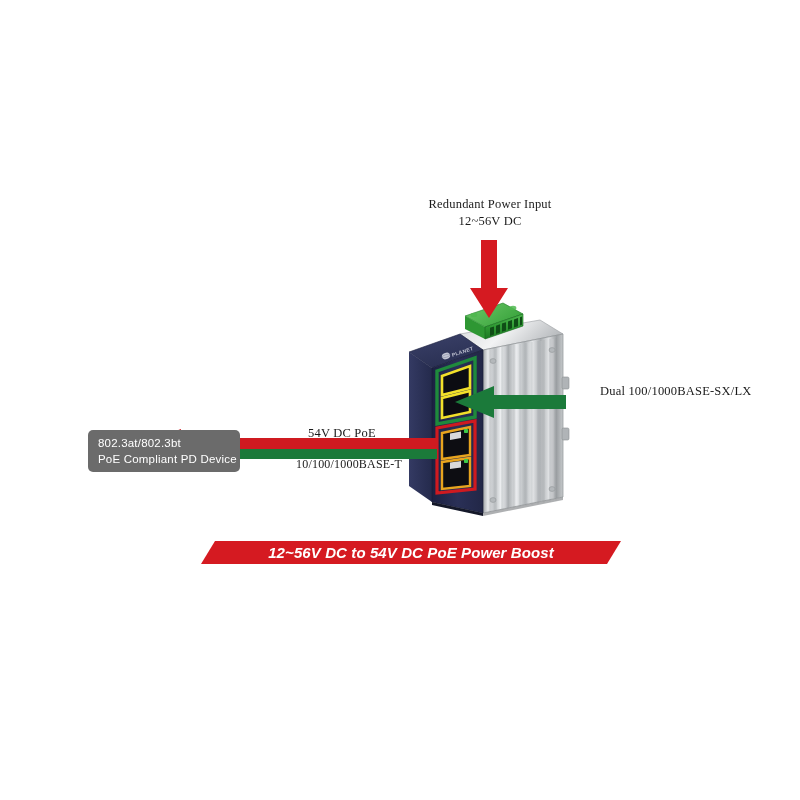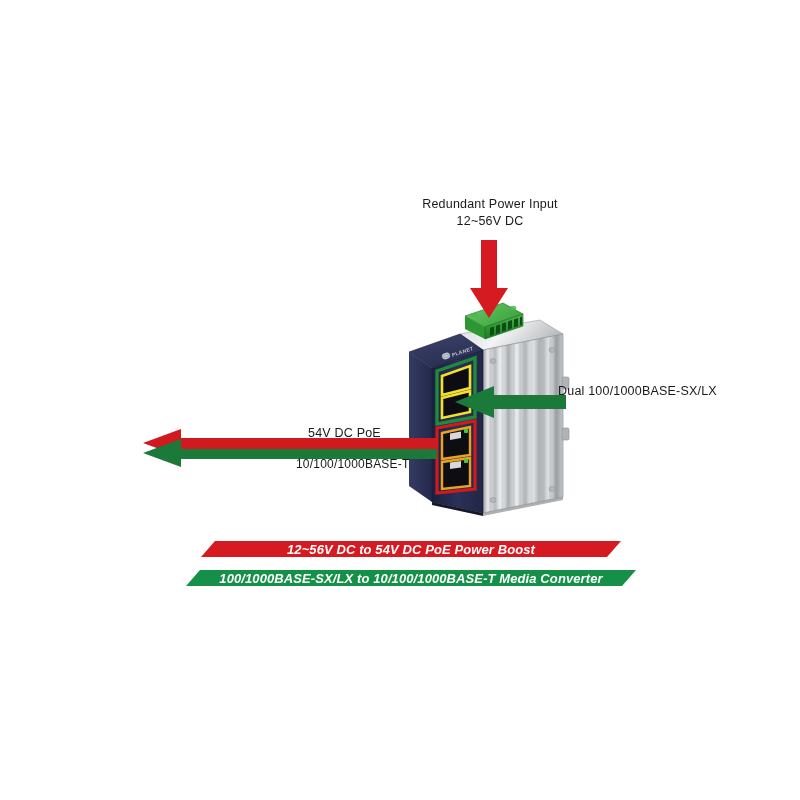--- a/index.html
+++ b/index.html
@@ -27,29 +27,29 @@
   svg.layer { pointer-events: none; }
 
   
   .callout {
     position: absolute;
     color: #1a1a1a;
     font-size: 12.5px;
     line-height: 17px;
     letter-spacing: 0.2px;
     white-space: nowrap;
-    font-family: Liberation Sans, sans-serif;
+    font-family: Liberation Serif, serif;
   }
   #power-label {
     left: 420px; top: 196px;
     text-align: center;
     width: 140px;
   }
   #fiber-label {
-    left: 558px; top: 383px;
+    left: 600px; top: 383px;
     text-align: center;
   }
   #poe-line-label {
     left: 308px; top: 425px;
     font-size: 12.5px;
   }
   #copper-line-label {
     left: 296px; top: 456px;
     font-size: 12px;
   }
@@ -68,26 +68,26 @@
     color: #ffffff;
     font-size: 11.5px;
     line-height: 16px;
     white-space: nowrap;
     letter-spacing: 0.2px;
   }
 
   
   .ribbon {
     position: absolute;
-    height: 16px;
+    height: 23px;
     display: flex;
     align-items: center;
     justify-content: center;
     color: #ffffff;
-    font-size: 13px;
+    font-size: 15px;
     font-style: italic;
     font-weight: bold;
     letter-spacing: 0.1px;
     white-space: nowrap;
     -webkit-clip-path: polygon(14px 0, 100% 0, calc(100% - 14px) 100%, 0 100%);
     clip-path: polygon(14px 0, 100% 0, calc(100% - 14px) 100%, 0 100%);
   }
   #ribbon-power {
     left: 201px; top: 541px;
     width: 420px;
@@ -285,18 +285,21 @@
   </div>
 
   <div class="callout" id="fiber-label">
     <div>Dual 100/1000BASE-SX/LX</div>
   </div>
 
   <div class="callout" id="poe-line-label">54V DC PoE</div>
 
   <div class="callout" id="copper-line-label">10/100/1000BASE-T</div>
 
+  <div id="pd-box">
+    <div class="pd-line">802.3at/802.3bt</div>
+    <div class="pd-line">PoE Compliant PD Device</div>
+  </div>
 
   <div class="ribbon" id="ribbon-power">12~56V DC to 54V DC PoE Power Boost</div>
 
-  <div class="ribbon" id="ribbon-media">100/1000BASE-SX/LX to 10/100/1000BASE-T Media Converter</div>
 
 </div>
 
 </body></html>

